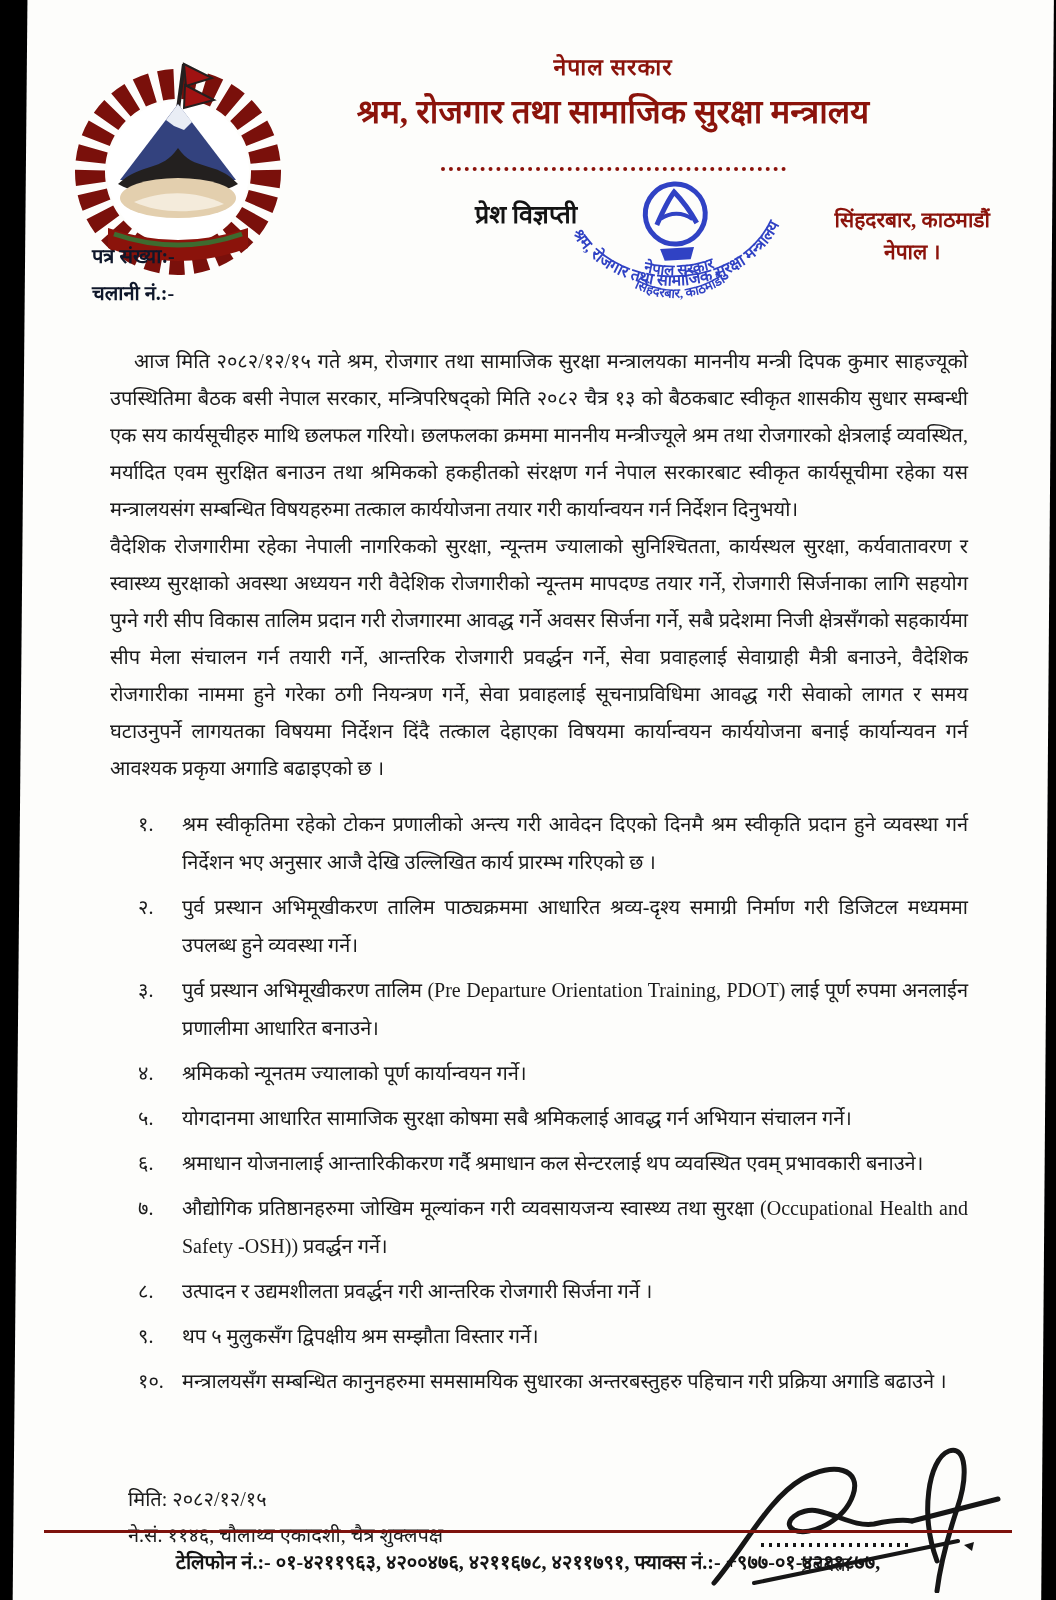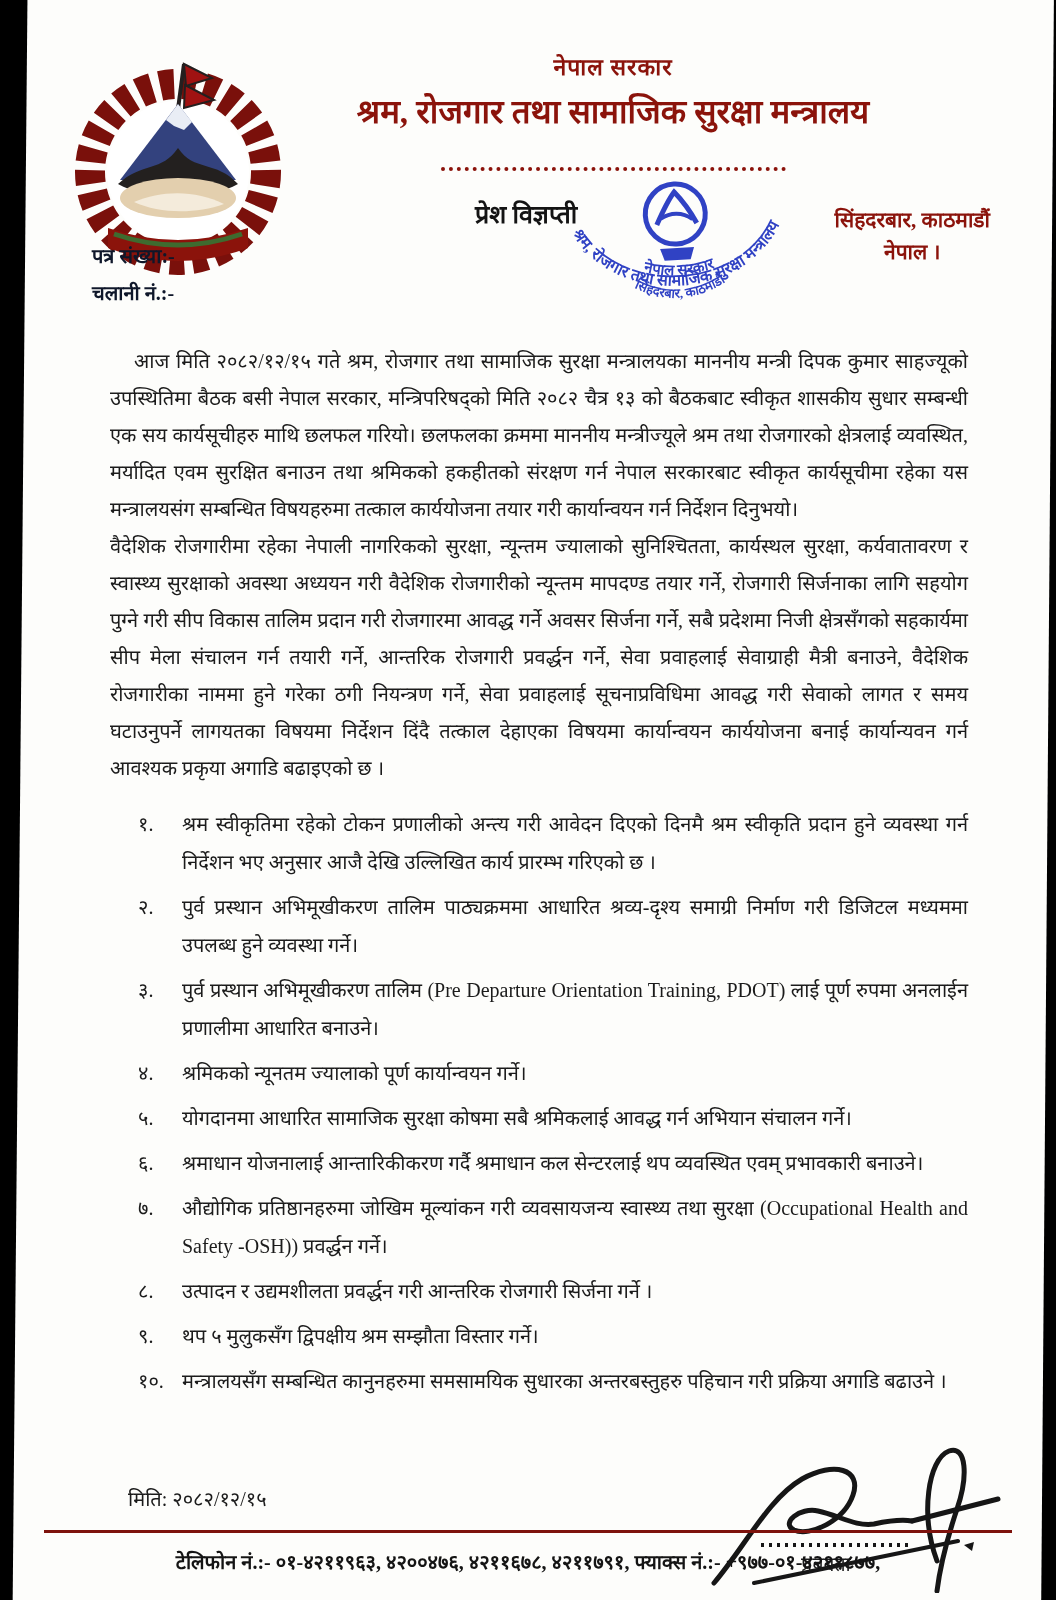--- a/index.html
+++ b/index.html
@@ -158,20 +158,21 @@
       <div class="li">
         <span class="num">१०.</span>
         <span class="txt">मन्त्रालयसँग सम्बन्धित कानुनहरुमा समसामयिक सुधारका अन्तरबस्तुहरु पहिचान गरी प्रक्रिया अगाडि बढाउने ।</span>
       </div>
     </div>
   </div>
 
   <div class="closing">
     <div class="date-block">
       <div>मिति: २०८२/१२/१५</div>
+      <div>ने.सं. ११४६, चौलाथ्व एकादशी, चैत्र शुक्लपक्ष</div>
     </div>
 
     <div class="sig-block">
       <svg width="300" height="160" viewBox="0 0 300 160">
         <path d="M8 150 C40 112 62 66 96 46 C128 28 156 36 147 62 C138 88 104 104 88 97 C74 90 94 74 112 78 C132 82 150 94 168 91 C182 88 194 86 206 88" fill="none" stroke="#161616" stroke-width="5" stroke-linecap="round"></path>
         <path d="M231 128 C214 82 222 26 243 18 C261 12 262 44 251 76 C241 106 234 134 231 158" fill="none" stroke="#161616" stroke-width="5" stroke-linecap="round"></path>
         <path d="M206 88 C238 80 268 72 292 66" fill="none" stroke="#161616" stroke-width="5" stroke-linecap="round"></path>
         <path d="M48 150 L252 108" fill="none" stroke="#161616" stroke-width="4" stroke-linecap="round"></path>
         <line x1="55" y1="112" x2="205" y2="112" stroke="#161616" stroke-width="4" stroke-dasharray="3 5"></line>
         <path d="M258 112 l10 -3 l-2 9 Z" fill="#161616"></path>

